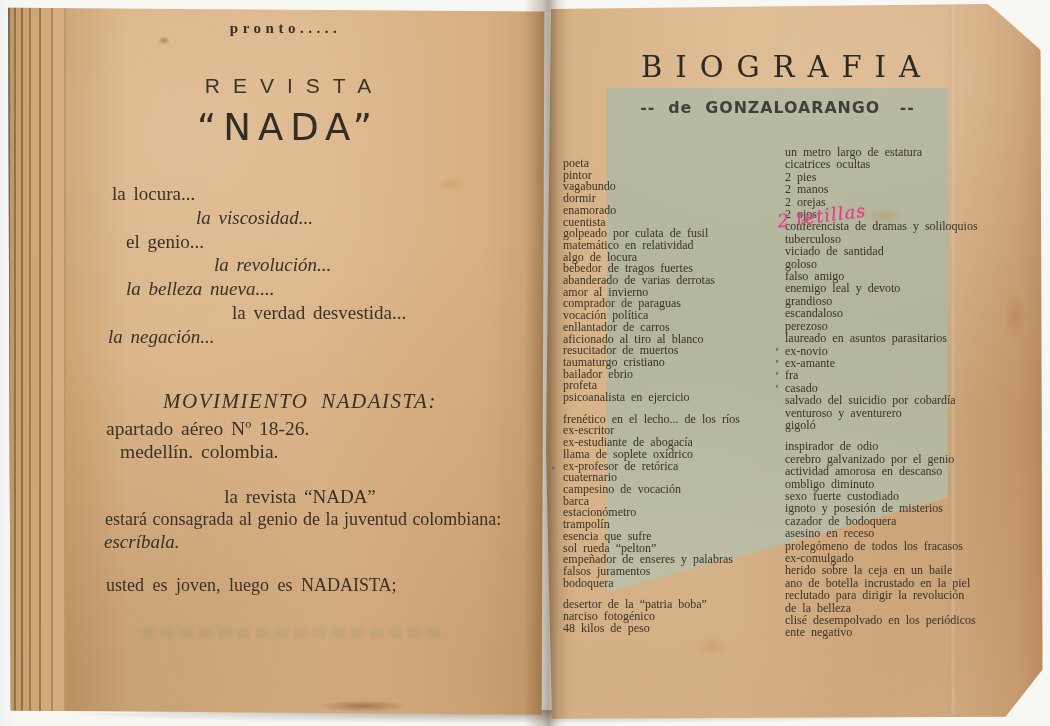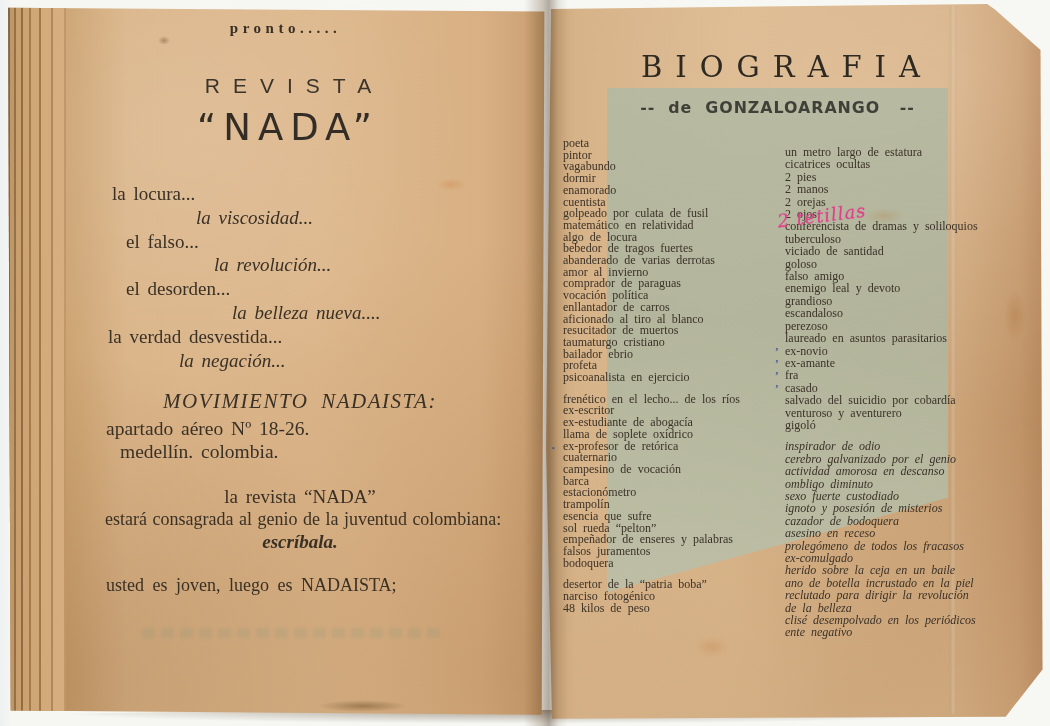--- a/index.html
+++ b/index.html
@@ -63,42 +63,42 @@
   .manifesto .ln:nth-child(5){margin-left:22px;}
   .manifesto .ln:nth-child(6){margin-left:128px;}
   .manifesto .ln:nth-child(7){margin-left:4px;}
   .manifesto .ln:nth-child(8){margin-left:75px;}
   .movement-heading{left:104px;top:389px;width:392px;text-align:center;font-style:italic;
     font-size:21px;letter-spacing:1.5px;word-spacing:6px;}
   .address1{left:106px;top:418px;font-size:19.5px;word-spacing:3px;}
   .address2{left:120px;top:441px;font-size:19.5px;word-spacing:3px;}
   .inv1{left:104px;top:486px;width:392px;text-align:center;font-size:19px;word-spacing:3px;}
   .inv2{left:105px;top:509px;width:445px;font-size:18px;word-spacing:1px;white-space:nowrap;}
-  .inv3{left:104px;top:531px;width:392px;text-align:center;font-style:italic;font-size:19px;font-weight:bold;}
+  .inv3{left:104px;top:531px;width:392px;text-align:left;font-style:italic;font-size:19px;}
   .slogan1{left:106px;top:575px;font-size:18px;word-spacing:4px;white-space:nowrap;}
   .slogan2{left:106px;top:601px;font-size:18px;word-spacing:4px;white-space:nowrap;}
   .ghost{left:142px;top:628px;width:300px;height:10px;filter:blur(1.4px);opacity:.55;
     background:repeating-linear-gradient(90deg,rgba(95,140,120,.22) 0 13px,rgba(95,140,120,0) 13px 19px);}
 
   
   .bio-title{left:628px;top:50px;width:304px;text-align:center;font-family:"DejaVu Serif",serif;
     font-size:29px;letter-spacing:13px;padding-left:13px;box-sizing:border-box;color:#2e2a22;font-weight:400;}
   .green-block{left:607px;top:88px;width:341px;height:512px;
     clip-path:polygon(0 0,100% 0,100% 80%,52% 89%,0 98.5%);
     background:linear-gradient(180deg,#b2b9a3 0,#aeb59e 45%,#b3baa3 70%,#bac0a9 100%);
     opacity:.88;}
   .subtitle{left:607px;top:98px;width:341px;text-align:center;font-family:"DejaVu Sans",sans-serif;
     font-weight:bold;font-size:16.5px;letter-spacing:1px;color:#3f4038;white-space:pre;transform:scaleX(.96);}
   .col{font-size:12px;color:#3b3228;word-spacing:3px;}
   .col .col-group{margin-top:0;}
   .col .col-group + .col-group{margin-top:10px;}
   .col .list-item{white-space:nowrap;position:relative;}
-  .col-left{left:563px;top:138px;line-height:11.7px;}
+  .col-left{left:563px;top:158px;line-height:11.7px;}
   .col-right{left:785px;top:146px;line-height:12.4px;}
-  .col-right .col-group + .col-group{margin-top:9px;font-style:italic;}
+  .col-right .col-group + .col-group{margin-top:9px;}
   .mark{position:absolute;left:-10px;top:0;color:#4157a6;font-size:11px;font-weight:bold;}
   .mark.dot{left:-11px;top:2px;font-size:8px;}
   .annotation{left:777px;top:205px;font-family:"DejaVu Serif",serif;font-style:italic;
     font-size:18px;color:#e0418c;transform:rotate(-7deg);letter-spacing:1px;
     text-shadow:0 0 1px rgba(224,65,140,.55);}
 </style>
 </head>
 <body>
 
 <div class="scan">
@@ -121,23 +121,22 @@
   <div class="el stain st5"></div>
   <div class="el stain st6"></div>
 
   <div class="el kicker">pronto.....</div>
   <div class="el masthead1">REVISTA</div>
   <div class="el masthead2">“NADA”</div>
 
   <div class="el manifesto ink">
       <div class="ln">la locura...</div>
       <div class="ln it">la viscosidad...</div>
-      <div class="ln">el falso...</div>
+      <div class="ln">el genio...</div>
       <div class="ln it">la revolución...</div>
-      <div class="ln">el desorden...</div>
       <div class="ln it">la belleza nueva....</div>
       <div class="ln">la verdad desvestida...</div>
       <div class="ln it">la negación...</div>
     </div>
 
   <div class="el movement-heading ink">MOVIMIENTO NADAISTA:</div>
   <div class="el address1 ink">apartado aéreo Nº 18-26.</div>
   <div class="el address2 ink">medellín. colombia.</div>
 
   <div class="el inv1 ink">la revista “NADA”</div>

